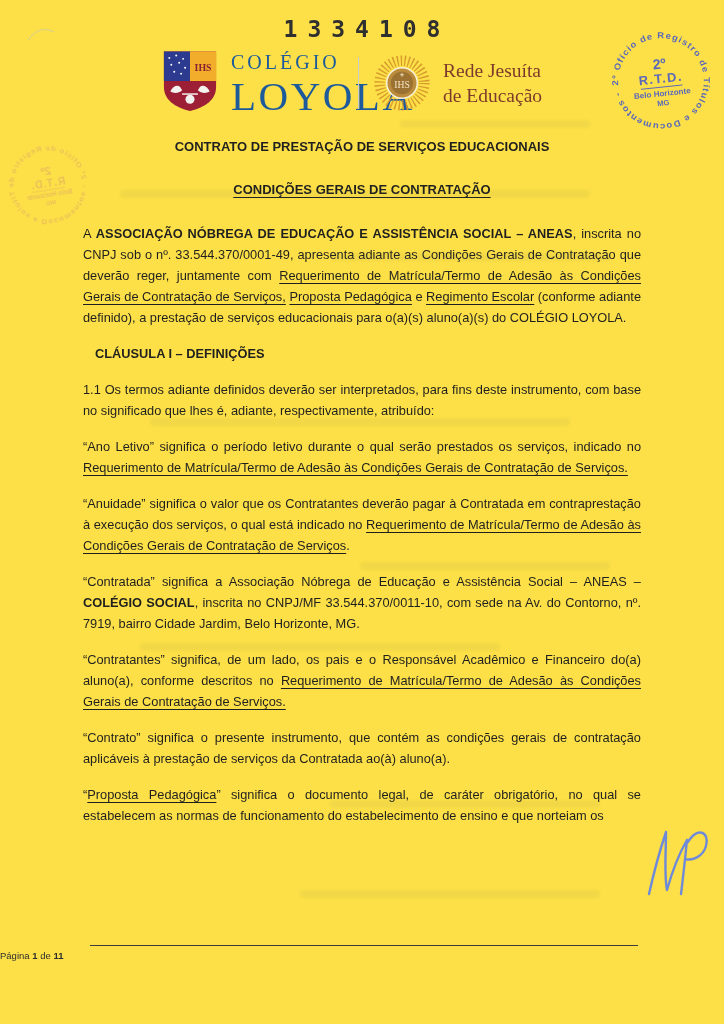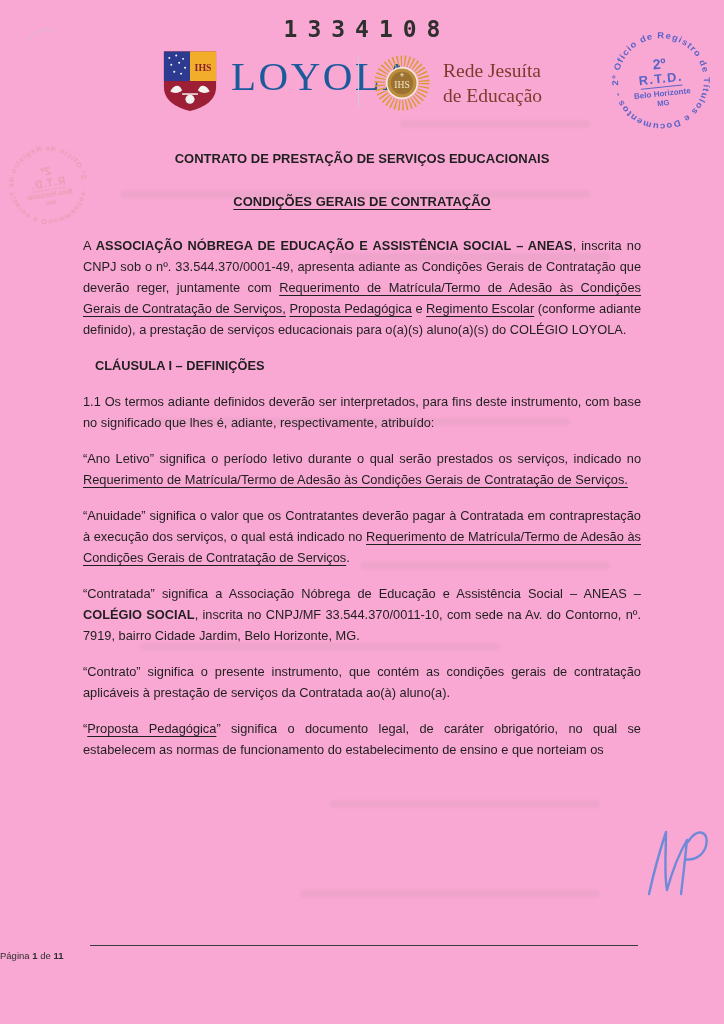--- a/index.html
+++ b/index.html
@@ -1,17 +1,17 @@
 <!DOCTYPE html>
 <html><head>
 <meta charset="utf-8">
 <style>
   html,body{margin:0;padding:0;background:#e8e8e8;}
   .page{
-    position:relative;width:724px;height:1024px;background:#f9a8d4;
+    position:relative;width:724px;height:1024px;background:#fde047;
     font-family:"Liberation Sans",sans-serif;overflow:hidden;margin:0 auto;
     box-shadow:0 0 4px rgba(0,0,0,.2);
   }
   
   .stamp-number{
     position:absolute;top:16px;left:0;width:100%;text-align:center;
     font-family:"DejaVu Sans Mono",monospace;font-weight:bold;font-size:23px;
     letter-spacing:10px;text-indent:10px;color:#2f2f2f;
   }
   
@@ -32,21 +32,21 @@
   
   .stamp-ghost{position:absolute;left:2px;top:139px;width:92px;height:92px;
     transform:scaleX(-1) rotate(9deg);opacity:.38;filter:blur(.6px);}
   .stamp-ghost text{fill:#c98b74;}
   .stamp-ghost line{stroke:#c98b74;}
   
   .pencil-mark{position:absolute;left:26px;top:22px;opacity:.45;}
   
   .doc-body{position:absolute;left:83px;width:558px;top:136px;color:#1f1f1f;
     font-size:12.8px;line-height:21px;}
-  .title{text-align:center;font-weight:bold;font-size:13px;margin:12px;}
+  .title{text-align:center;font-weight:bold;font-size:13px;margin:0;}
   .subtitle{text-align:center;font-weight:bold;font-size:13px;margin:22px 0 16px;
     text-decoration:underline;text-underline-offset:3px;}
   .paragraphs{margin-top:23px;}
   .para{text-align:justify;margin:0 0 15px;}
   .heading{font-weight:bold;margin:0 12px 15px;}
   .b{font-weight:bold;}
   .u{text-decoration:underline;text-underline-offset:2.5px;}
   
   .np-initials{position:absolute;left:642px;top:820px;width:72px;height:84px;}
   
@@ -95,20 +95,21 @@
     <text x="41.3" y="21" font-family="Liberation Serif,serif" font-size="10" font-weight="bold" fill="#8a1f31" text-anchor="middle">IHS</text>
     <g fill="#f4f2ee">
       <path d="M8,42 c2.5,-5 7,-7 10,-4.5 l2,3.5 c-3.5,3.5 -9,3.5 -12,1 z"></path>
       <path d="M48,42 c-2.5,-5 -7,-7 -10,-4.5 l-2,3.5 c3.5,3.5 9,3.5 12,1 z"></path>
       <rect x="20" y="44" width="16" height="1.5"></rect>
       <circle cx="28" cy="50" r="4.6"></circle>
     </g>
   </svg>
 
   <div class="loyola-text">
+    <div class="l1">COLÉGIO</div>
     <div class="l2">LOYOLA</div>
   </div>
 
   <div class="logo-divider"></div>
 
   <svg class="sunburst" viewBox="0 0 64 64">
     <circle cx="32" cy="32" r="23" fill="none" stroke="#d79b2e" stroke-width="11" stroke-dasharray="1.4,2.4"></circle>
     <circle cx="32" cy="32" r="16.5" fill="#f7efdd"></circle>
     <circle cx="32" cy="32" r="15" fill="#bb8c3c"></circle>
     <circle cx="32" cy="32" r="11.5" fill="#9b7232"></circle>
@@ -152,20 +153,21 @@
   <div class="doc-body">
     <p class="title">CONTRATO DE PRESTAÇÃO DE SERVIÇOS EDUCACIONAIS</p>
     <p class="subtitle">CONDIÇÕES GERAIS DE CONTRATAÇÃO</p>
     <div class="paragraphs">
         <p class="para"><span>A </span><span class="b">ASSOCIAÇÃO NÓBREGA DE EDUCAÇÃO E ASSISTÊNCIA SOCIAL – ANEAS</span><span>, inscrita no CNPJ sob o nº. 33.544.370/0001-49, apresenta adiante as Condições Gerais de Contratação que deverão reger, juntamente com </span><span class="u">Requerimento de Matrícula/Termo de Adesão às Condições Gerais de Contratação de Serviços,</span><span> </span><span class="u">Proposta Pedagógica</span><span> e </span><span class="u">Regimento Escolar</span><span> (conforme adiante definido), a prestação de serviços educacionais para o(a)(s) aluno(a)(s) do COLÉGIO LOYOLA.</span></p>
         <p class="heading"><span>CLÁUSULA I – DEFINIÇÕES</span></p>
         <p class="para"><span>1.1 Os termos adiante definidos deverão ser interpretados, para fins deste instrumento, com base no significado que lhes é, adiante, respectivamente, atribuído:</span></p>
         <p class="para"><span>“Ano Letivo” significa o período letivo durante o qual serão prestados os serviços, indicado no </span><span class="u">Requerimento de Matrícula/Termo de Adesão às Condições Gerais de Contratação de Serviços.</span></p>
         <p class="para"><span>“Anuidade” significa o valor que os Contratantes deverão pagar à Contratada em contraprestação à execução dos serviços, o qual está indicado no </span><span class="u">Requerimento de Matrícula/Termo de Adesão às Condições Gerais de Contratação de Serviços</span><span>.</span></p>
         <p class="para"><span>“Contratada” significa a Associação Nóbrega de Educação e Assistência Social – ANEAS – </span><span class="b">COLÉGIO SOCIAL</span><span>, inscrita no CNPJ/MF 33.544.370/0011-10, com sede na Av. do Contorno, nº. 7919, bairro Cidade Jardim, Belo Horizonte, MG.</span></p>
+        <p class="para"><span>“Contratantes” significa, de um lado, os pais e o Responsável Acadêmico e Financeiro do(a) aluno(a), conforme descritos no </span><span class="u">Requerimento de Matrícula/Termo de Adesão às Condições Gerais de Contratação de Serviços.</span></p>
         <p class="para"><span>“Contrato” significa o presente instrumento, que contém as condições gerais de contratação aplicáveis à prestação de serviços da Contratada ao(à) aluno(a).</span></p>
         <p class="para"><span>“</span><span class="u">Proposta Pedagógica</span><span>” significa o documento legal, de caráter obrigatório, no qual se estabelecem as normas de funcionamento do estabelecimento de ensino e que norteiam os</span></p>
       </div>
   </div>
 
   <div class="bleed bl1"></div>
   <div class="bleed bl2"></div>
   <div class="bleed bl3"></div>
   <div class="bleed bl4"></div>
   <div class="bleed bl5"></div>

